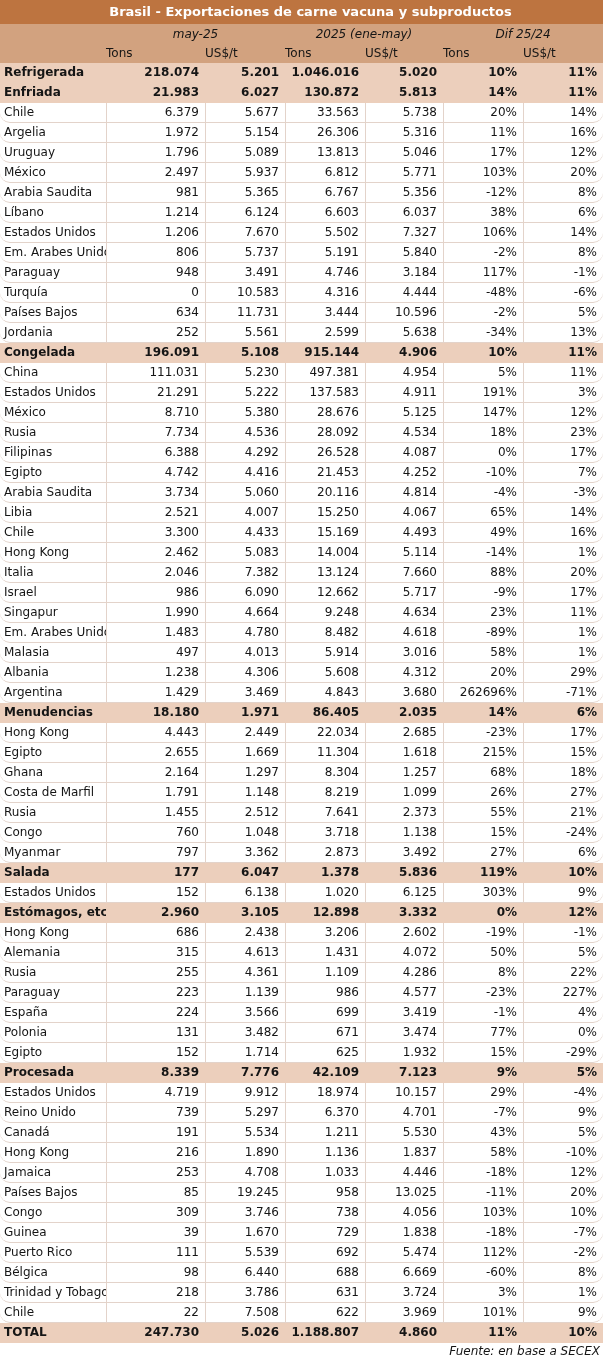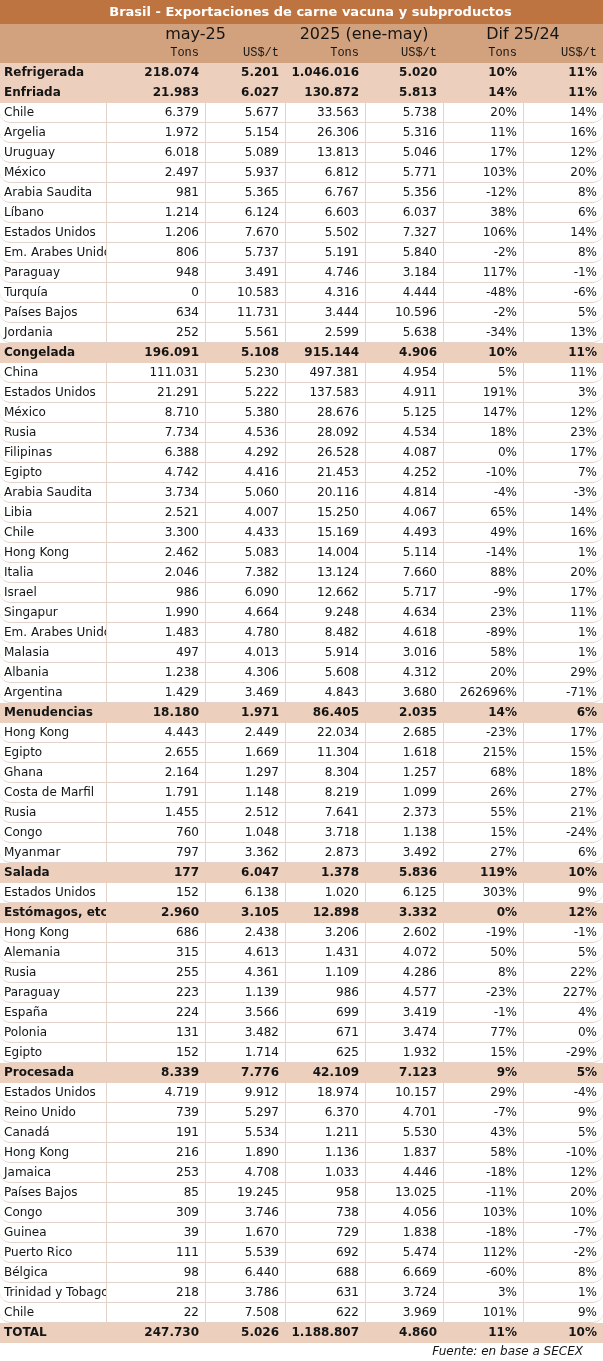--- a/index.html
+++ b/index.html
@@ -18,41 +18,41 @@
     -webkit-font-smoothing:antialiased;
     overflow:hidden;
   }
   .table{width:603px;}
   .title-bar{
     height:24px;line-height:24px;background:var(--title-bg);color:var(--title-text);
     font-weight:bold;font-size:13px;text-align:center;padding-left:18px;
   }
   .group-row{
     display:grid;grid-template-columns:106px 179px 158px 160px;
-    background:var(--header-bg);height:20px;line-height:20px;font-size:16px;
+    background:var(--header-bg);height:20px;line-height:20px;font-size:12px;font-style:italic;
   }
   .group-row .g{text-align:center;}
   .sub-row{
     display:grid;grid-template-columns:106px 99px 80px 80px 78px 80px 80px;
     background:var(--header-bg);height:19px;line-height:19px;font-size:12px;
   }
-  .sub-row .c{text-align:right;padding-right:6px;box-sizing:border-box;font-family:Liberation Mono, monospace;}
+  .sub-row .c{text-align:left;padding-right:6px;box-sizing:border-box;}
   .row{
     display:grid;grid-template-columns:106px 99px 80px 80px 78px 80px 80px;
     height:20px;line-height:19px;font-size:12px;box-sizing:border-box;
   }
   .row .c{box-sizing:border-box;overflow:hidden;white-space:nowrap;}
   .row .label{text-align:left;padding-left:4px;}
   .row .num{text-align:right;padding-right:6px;}
   .row.country{background:#ffffff;border-bottom:1px solid var(--row-border);border-radius:10px;}
   .row.country .num{border-left:1px solid var(--row-border);}
   .row.section,.row.total{background:var(--section-bg);font-weight:bold;}
   .footer{
     height:18px;line-height:17px;font-size:12px;font-style:italic;
-    text-align:right;padding-right:20px;background:#ffffff;
+    text-align:right;padding-right:3px;background:#ffffff;
   }
 </style>
 </head>
 <body>
 
 <div class="table">
 
   <div class="title-bar">Brasil - Exportaciones de carne vacuna y subproductos</div>
 
   <div class="group-row">
@@ -104,21 +104,21 @@
     <div class="c label">Argelia</div>
     <div class="c num">1.972</div>
     <div class="c num">5.154</div>
     <div class="c num">26.306</div>
     <div class="c num">5.316</div>
     <div class="c num">11%</div>
     <div class="c num">16%</div>
   </div>
       <div class="row country">
     <div class="c label">Uruguay</div>
-    <div class="c num">6.018</div>
+    <div class="c num">1.796</div>
     <div class="c num">5.089</div>
     <div class="c num">13.813</div>
     <div class="c num">5.046</div>
     <div class="c num">17%</div>
     <div class="c num">12%</div>
   </div>
       <div class="row country">
     <div class="c label">México</div>
     <div class="c num">2.497</div>
     <div class="c num">5.937</div>

